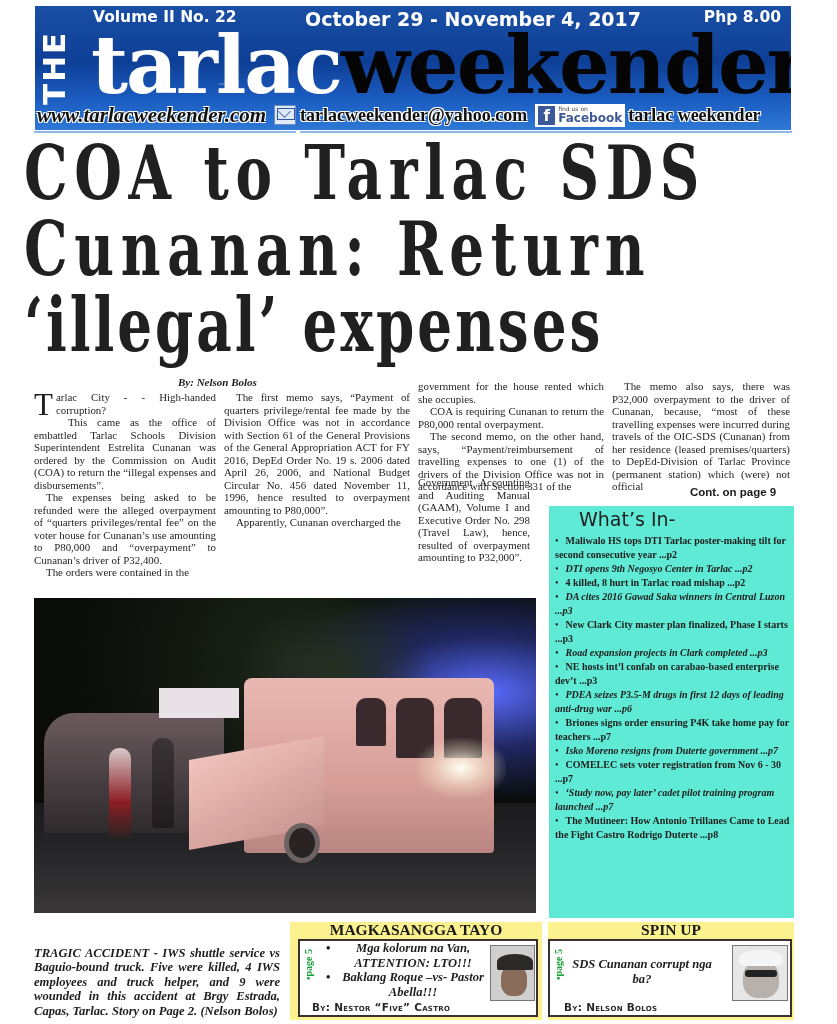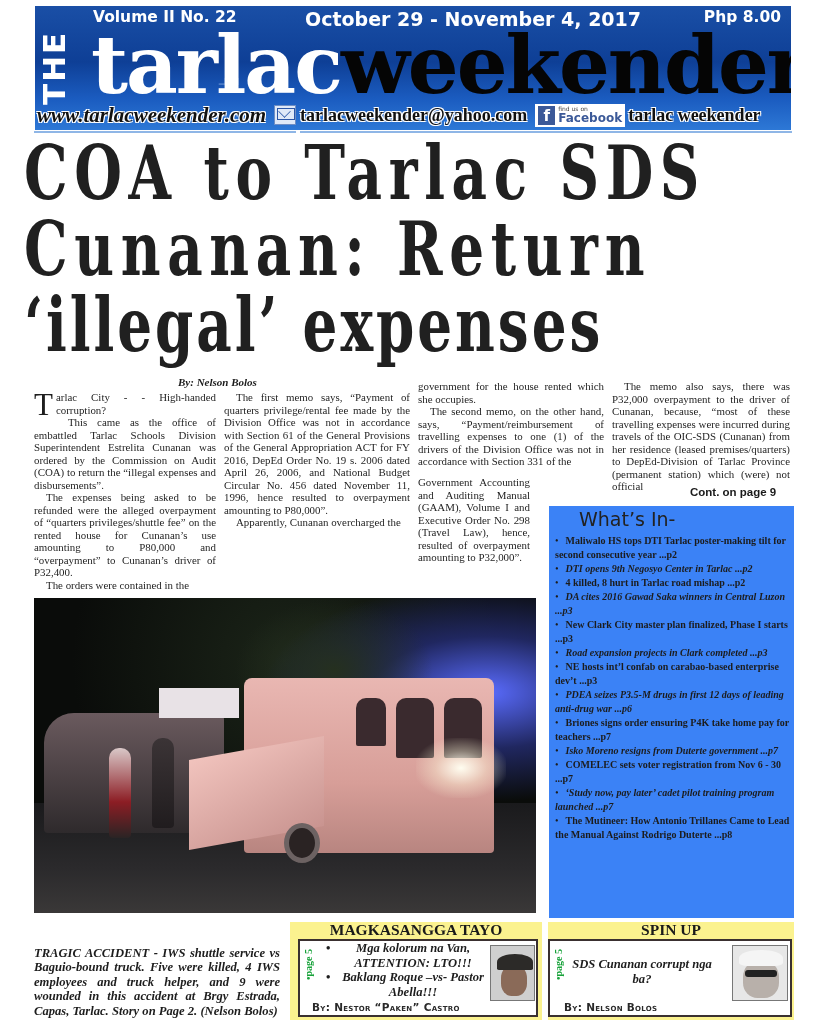--- a/index.html
+++ b/index.html
@@ -62,21 +62,21 @@
   .col p.noindent { text-indent: 0; }
   .dropcap { float: left; font-size: 31px; line-height: 24px; margin: 2px 3px 0 0; }
   .col1 { left: 34px; top: 391px; width: 182px; }
   .col2 { left: 224px; top: 391px; width: 186px; }
   .col3 { left: 418px; top: 380px; width: 186px; }
   .col3b { left: 418px; top: 476px; width: 112px; }
   .col4 { left: 612px; top: 380px; width: 178px; }
   .cont { position: absolute; left: 690px; top: 486px; font-family: "Liberation Sans", sans-serif; font-weight: bold; font-size: 11.5px; color: #1a1a1a; }
 
   
-  .whats-in { position: absolute; left: 549px; top: 506px; width: 245px; height: 412px; background: #3b82f6; padding: 2px 4px 0 6px; }
+  .whats-in { position: absolute; left: 549px; top: 506px; width: 245px; height: 412px; background: #5eead4; padding: 2px 4px 0 6px; }
   .wi-title { font-family: "DejaVu Sans", sans-serif; font-size: 19px; margin-left: 24px; color: #222; line-height: 22px; margin-bottom: 4px; }
   .wi-list { list-style: none; font-weight: bold; font-size: 10px; line-height: 14px; color: #1c1c1c; }
   .wi-list li::before { content: "\2022"; font-weight: normal; margin-right: 7px; }
   .wi-list li.it { font-style: italic; }
 
   
   .photo { position: absolute; left: 34px; top: 598px; width: 502px; height: 315px; overflow: hidden;
     background: radial-gradient(ellipse at 90% 30%, #5a6cff 0%, #202760 18%, rgba(10,10,20,0) 35%),
                 radial-gradient(ellipse at 50% 20%, #1b2418 0%, #0a0c0a 60%),
                 #0b0b0c; }
@@ -143,31 +143,32 @@
   <span class="hl-line l1">COA to Tarlac  SDS</span>
   <span class="hl-line l2">Cunanan: Return</span>
   <span class="hl-line l3">‘illegal’ expenses</span>
 </h1>
 
 <div class="byline">By: Nelson Bolos</div>
 
 <div class="col col1">
   <p class="noindent"><span class="dropcap">T</span><span>arlac City - - High-handed corruption?</span></p>
   <p>This came as the office of embattled Tarlac Schools Division Superintendent Estrelita Cunanan was ordered by the Commission on Audit (COA) to return the “illegal expenses and disbursements”.</p>
-  <p>The expenses being asked to be refunded were the alleged overpayment of “quarters privileges/shuttle fee” on the rented house for Cunanan’s use amounting to P80,000 and “overpayment” to Cunanan’s driver of P32,400.</p>
+  <p>The expenses being asked to be refunded were the alleged overpayment of “quarters privileges/rental fee” on the voter house for Cunanan’s use amounting to P80,000 and “overpayment” to Cunanan’s driver of P32,400.</p>
   <p>The orders were contained in the</p>
 </div>
 
 <div class="col col2">
   <p>The first memo says, “Payment of quarters privilege/rental fee made by the Division Office was not in accordance with Section 61 of the General Provisions of the General Appropriation ACT for FY 2016, DepEd Order No. 19 s. 2006 dated April 26, 2006, and National Budget Circular No. 456 dated November 11, 1996, hence resulted to overpayment amounting to P80,000”.</p>
   <p>Apparently, Cunanan overcharged the</p>
 </div>
 
 <div class="col col3">
   <p class="noindent">government for the house rented which she occupies.</p>
+  <p>COA is requiring Cunanan to return the P80,000 rental overpayment.</p>
   <p>The second memo, on the other hand, says, “Payment/reimbursement of travelling expenses to one (1) of the drivers of the Division Office was not in accordance with Section 331 of the</p>
 </div>
 <div class="col col3b">
   <p class="noindent">Government Accounting and Auditing Manual (GAAM), Volume I and Executive Order No. 298 (Travel Law), hence, resulted of overpayment amounting to P32,000”.</p>
 </div>
 
 <div class="col col4">
   <p>The memo also says, there was P32,000 overpayment to the driver of Cunanan, because, “most of these travelling expenses were incurred during travels of the OIC-SDS (Cunanan) from her residence (leased premises/quarters) to DepEd-Division of Tarlac Province (permanent station) which (were) not official</p>
 </div>
 <div class="cont">Cont. on page 9</div>
@@ -180,21 +181,21 @@
     <li>4 killed, 8 hurt in Tarlac road mishap   ...p2</li>
     <li class="it">DA cites 2016 Gawad Saka winners in Central Luzon   ...p3</li>
     <li>New Clark City master plan finalized, Phase I starts   ...p3</li>
     <li class="it">Road expansion projects in Clark completed ...p3</li>
     <li>NE hosts int’l confab on carabao-based enterprise dev’t   ...p3</li>
     <li class="it">PDEA seizes P3.5-M drugs in first 12 days of leading anti-drug war   ...p6</li>
     <li>Briones signs order ensuring P4K take home pay for teachers   ...p7</li>
     <li class="it">Isko Moreno resigns from Duterte government ...p7</li>
     <li>COMELEC sets voter registration from Nov 6 - 30   ...p7</li>
     <li class="it">‘Study now, pay later’ cadet pilot training program launched   ...p7</li>
-    <li>The Mutineer: How Antonio Trillanes Came to Lead the Manual Against Rodrigo Duterte ...p8</li>
+    <li>The Mutineer: How Antonio Trillanes Came to Lead the Fight Castro Rodrigo Duterte ...p8</li>
   </ul>
 </div>
 
 <div class="photo" title="Night photo of a wrecked pink shuttle jeep and a truck after a road collision">
   <div class="sky-trees"></div>
   <div class="road"></div>
   <div class="van"></div>
   <div class="sign"></div>
   <div class="jeep">
     <div class="window" style="left:112px;top:20px;width:30px;height:48px;"></div>
@@ -215,21 +216,21 @@
   <div class="colbox-inner" style="left:8px;top:17px;width:240px;height:78px;">
     <div class="page-tag" style="top:8px;">•page 5</div>
     <div class="col-items" style="left:38px;top:0px;width:150px;">
       <div class="it"><span class="bullet">•</span><span>Mga kolorum na Van, ATTENTION: LTO!!!</span></div>
       <div class="it"><span class="bullet">•</span><span>Baklang Roque –vs- Pastor Abella!!!</span></div>
     </div>
     <div class="portrait" style="left:190px;top:4px;width:45px;height:56px;background:#cfcfcf;">
       <div class="face" style="left:10px;top:18px;width:26px;height:32px;background:#8a6a58;"></div>
       <div class="face" style="left:6px;top:8px;width:36px;height:16px;background:#2c2a28;border-radius:50% 50% 10% 10%;"></div>
     </div>
-    <div class="col-author" style="left:12px;top:60px;">By: Nestor “Paken” Castro</div>
+    <div class="col-author" style="left:12px;top:60px;">By: Nestor “Five” Castro</div>
   </div>
 </div>
 
 <div class="colbox" style="left:548px;top:922px;width:246px;height:98px;">
   <div class="colbox-title">SPIN UP</div>
   <div class="colbox-inner" style="left:0px;top:17px;width:244px;height:78px;">
     <div class="page-tag" style="top:8px;">•page 5</div>
     <div class="col-items" style="left:22px;top:16px;width:140px;">
       <div class="it"><span>SDS Cunanan corrupt nga ba?</span></div>
     </div>

